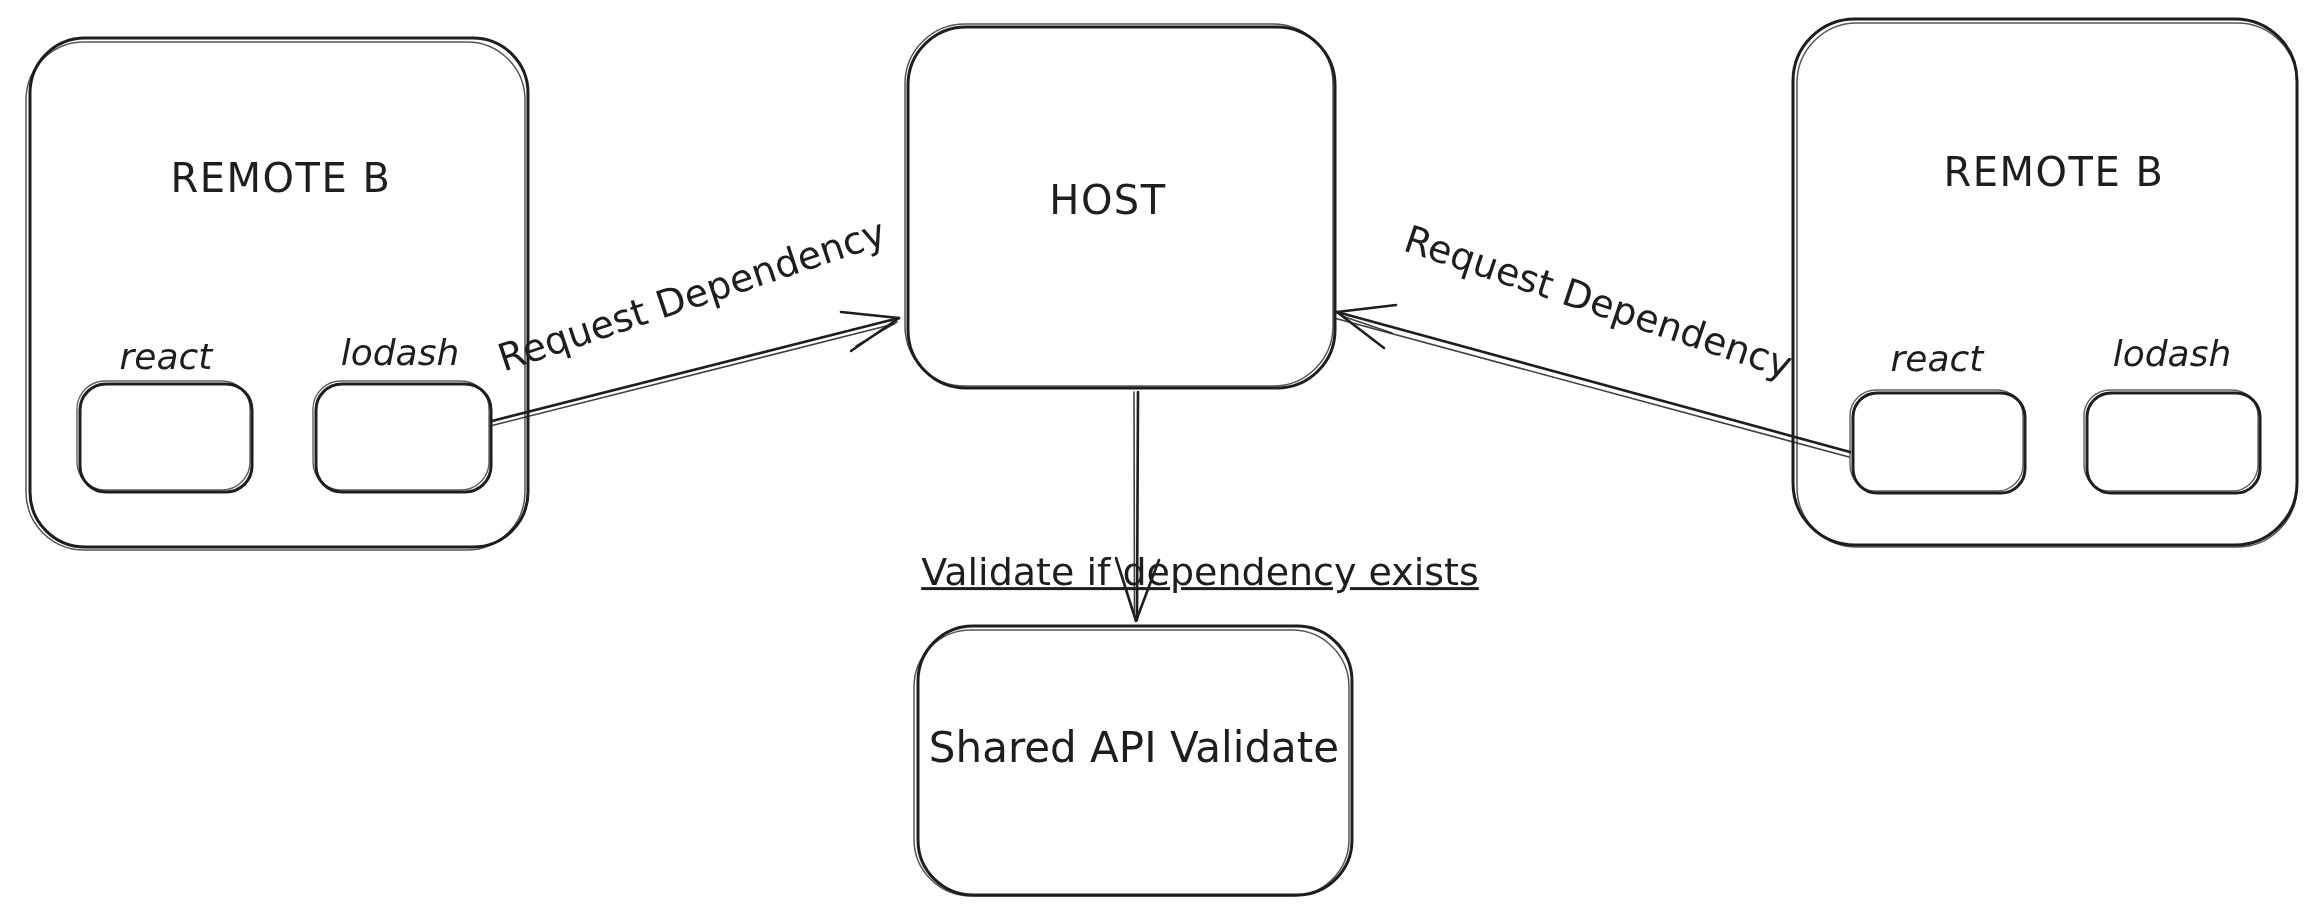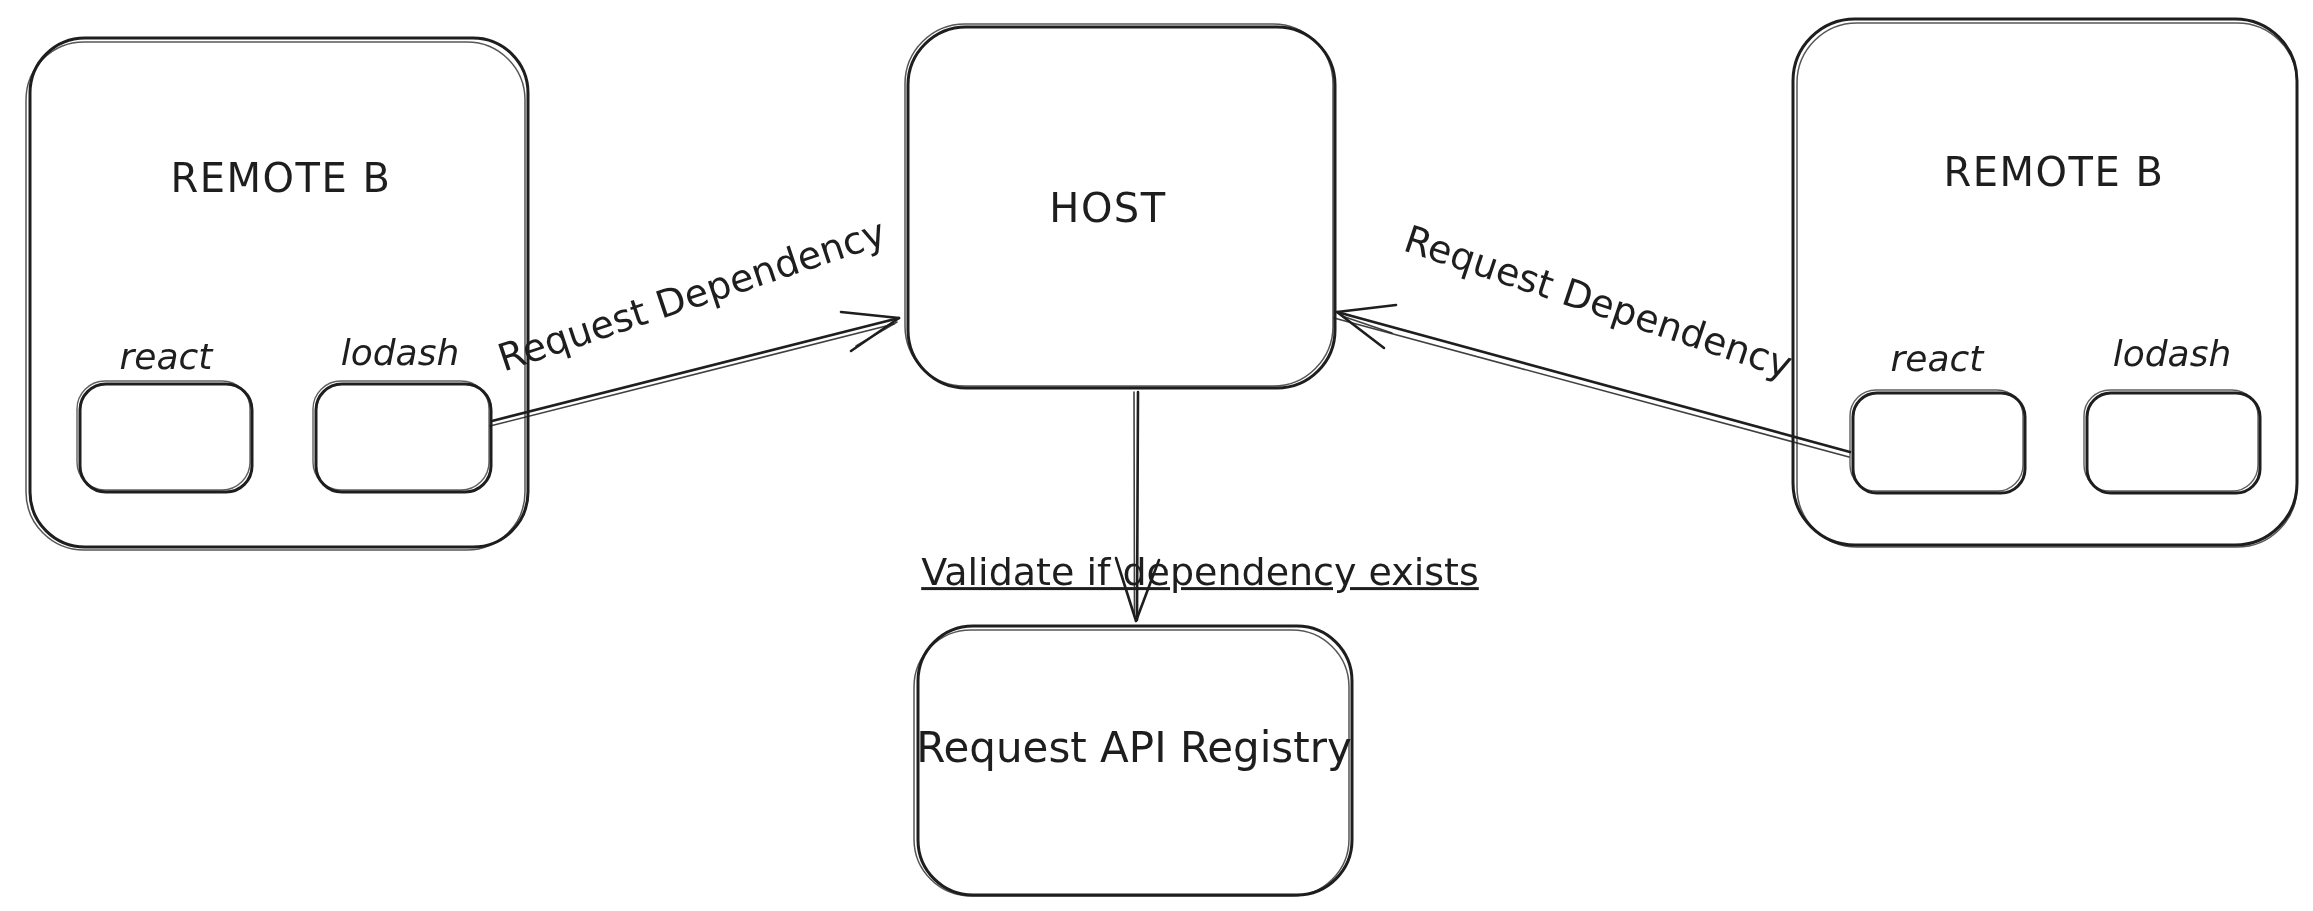--- a/index.html
+++ b/index.html
@@ -99,25 +99,25 @@
       <path d="M1138 392 L1137 620"></path>
       <path d="M1134 392 L1134.5 616" stroke-width="1.6" opacity="0.85"></path>
       <path d="M1116 558 L1136 621 L1159 560" stroke-width="2.6"></path>
     </g>
   </svg>
 
   <div class="lbl node-title" style="left:281px; top:178px;">REMOTE B</div>
   <div class="lbl pkg-label" style="left:166px; top:357px;">react</div>
   <div class="lbl pkg-label" style="left:400px; top:353px;">lodash</div>
 
-  <div class="lbl node-title" style="left:1108px; top:208px;">HOST</div>
+  <div class="lbl node-title" style="left:1108px; top:200px;">HOST</div>
 
   <div class="lbl node-title" style="left:2054px; top:172px;">REMOTE B</div>
   <div class="lbl pkg-label" style="left:1937px; top:359px;">react</div>
   <div class="lbl pkg-label" style="left:2172px; top:354px;">lodash</div>
 
   <div class="lbl edge-label rot-left" style="left:692px; top:296px;">Request Dependency</div>
   <div class="lbl edge-label rot-right" style="left:1598px; top:303px;">Request Dependency</div>
   <div class="lbl validate-label" style="left:1200px; top:573px;text-decoration:underline;">Validate if dependency exists</div>
 
-  <div class="lbl registry-title" style="left:1134px; top:748px;">Request API Registry</div>
+  <div class="lbl registry-title" style="left:1134px; top:748px;">Shared API Validate</div>
 
 </div>
 
 </body></html>

